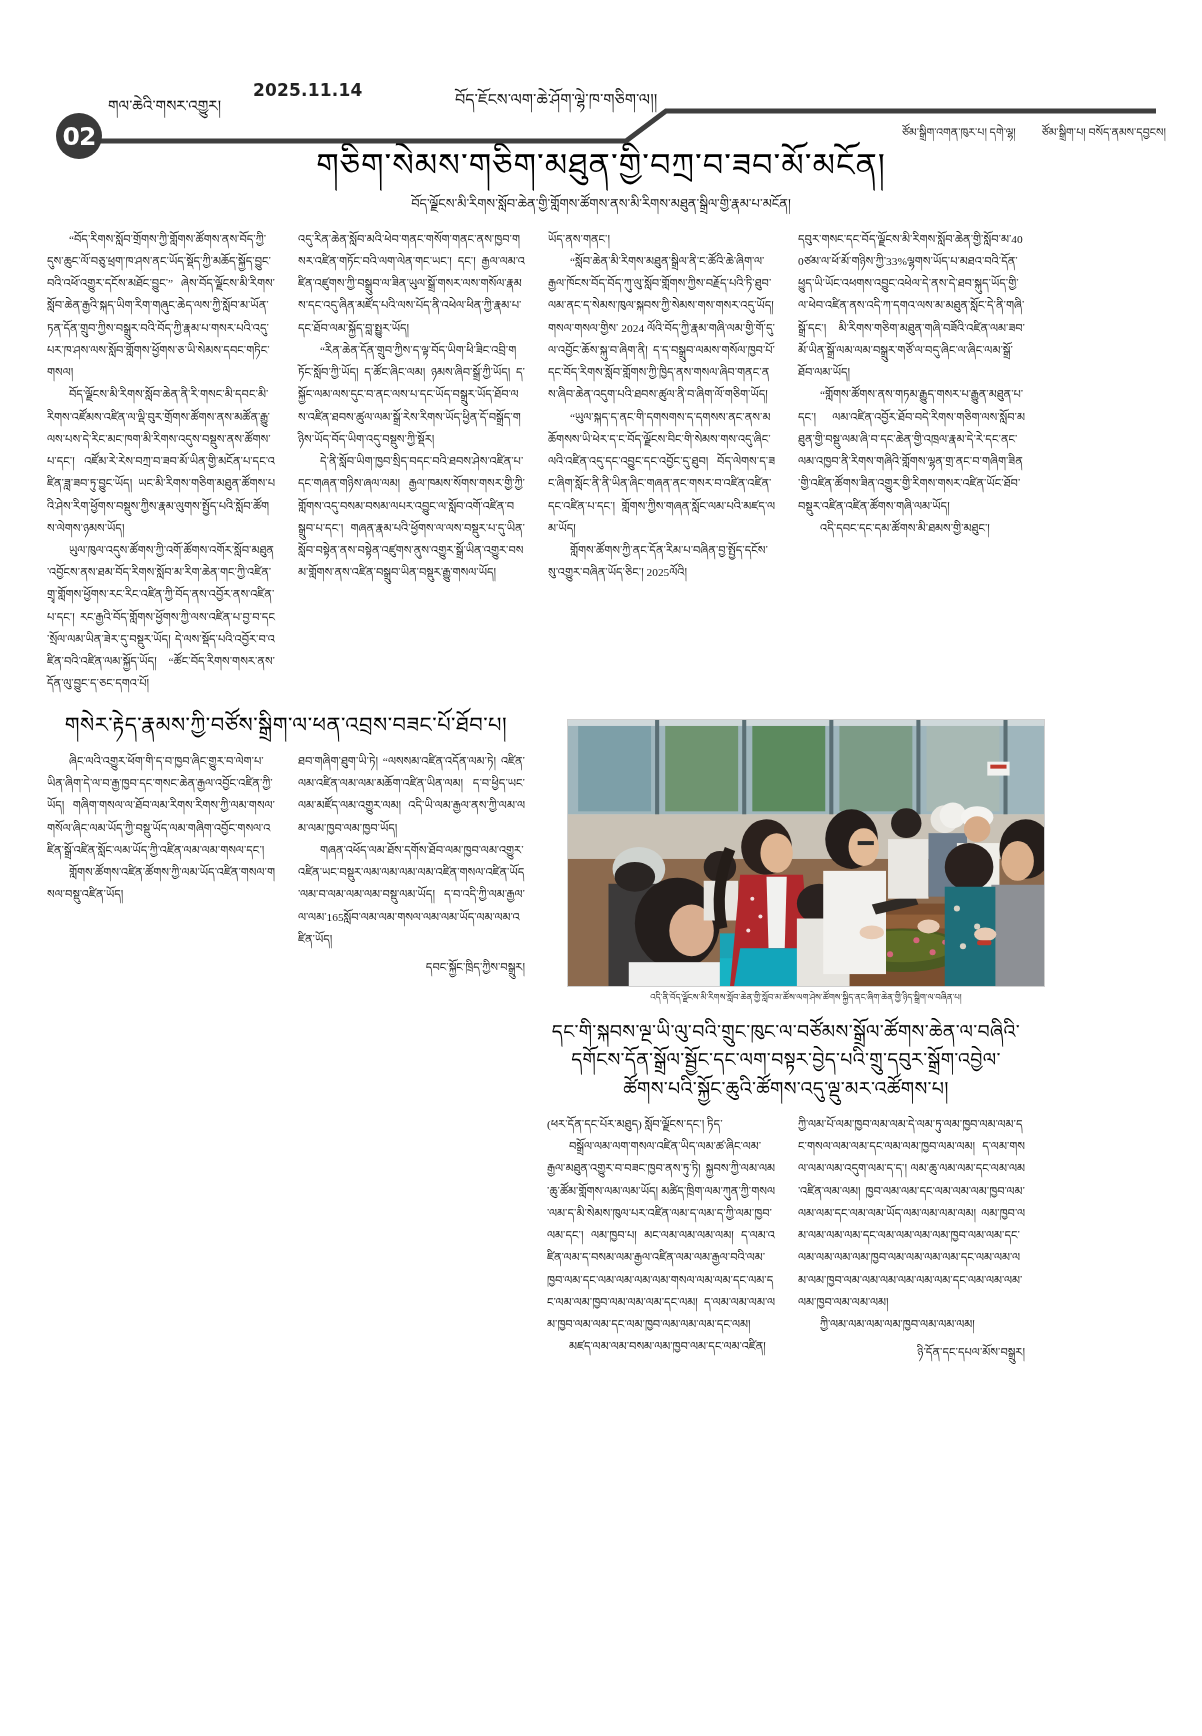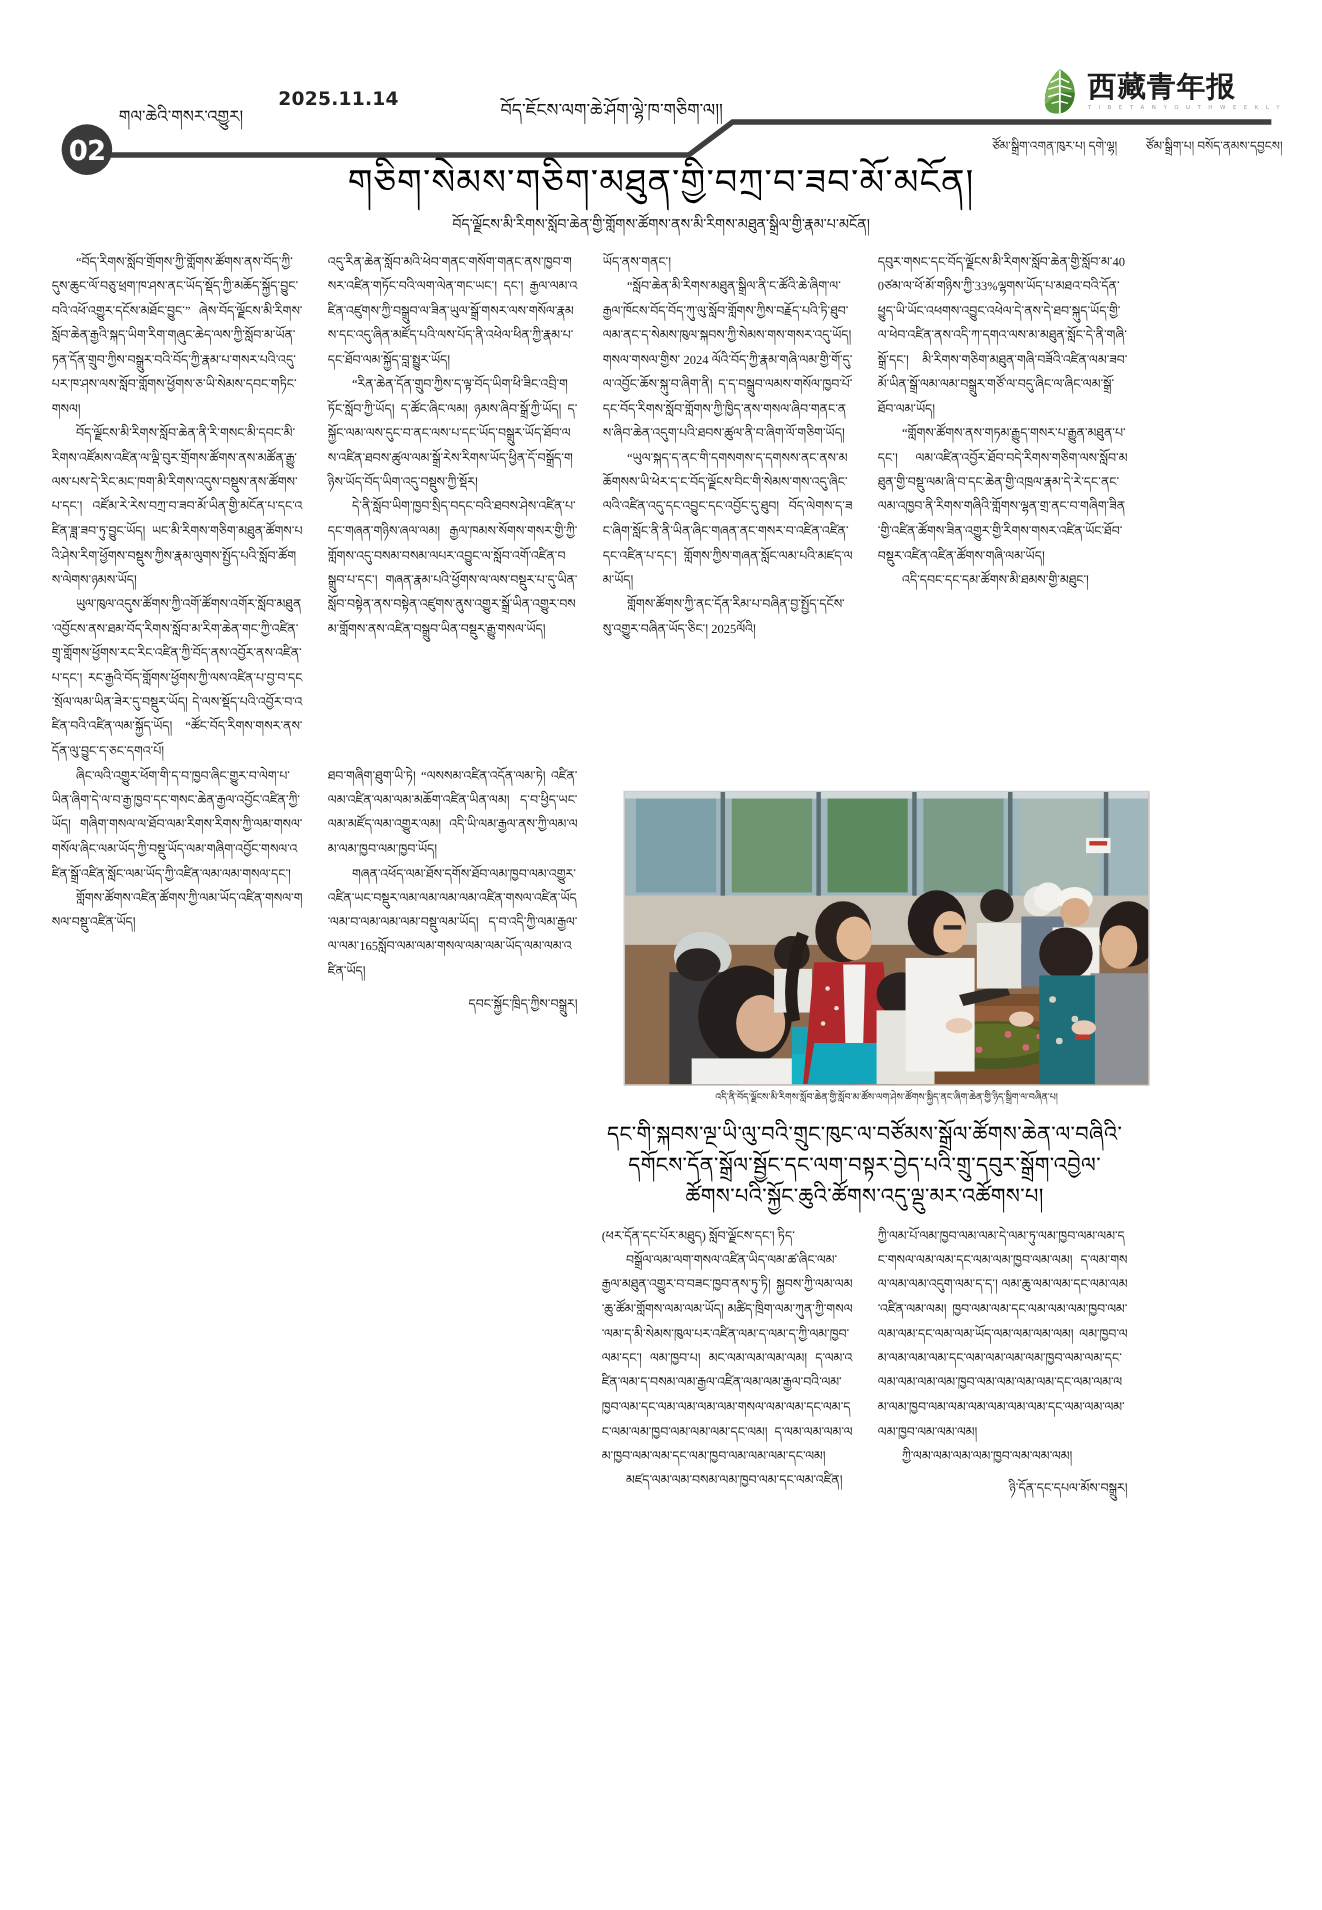--- a/index.html
+++ b/index.html
@@ -266,36 +266,20 @@
     </svg>
 
     <div class="page-num-badge">02</div>
 
     <div class="section-label">གལ་ཆེའི་གསར་འགྱུར།</div>
 
     <div class="issue-date">2025.11.14</div>
 
     <div class="header-center-tib">བོད་ཇོངས་ལག་ཆེ་ཤོག་ལྷེ་ཁ་གཅིག་ལ།།</div>
 
-    <div class="logo-block">
-      <span class="logo-leaf">
-        <svg width="33" height="42" viewBox="0 0 33 42">
-          <path d="M16.5 1 C6 10 2 22 3 33 C4 40 10 42 16.5 41 C23 40 30 34 30 22 C30 12 24 5 16.5 1 Z" fill="#5b9a3e"></path>
-          <path d="M16.5 1 C6 10 2 22 3 33 L16.5 22 Z" fill="#7fb65c"></path>
-          <path d="M16.5 41 C23 40 30 34 30 22 L16.5 22 Z" fill="#3f7a2c"></path>
-          <path d="M16.5 2 L16.5 41" stroke="#ffffff" stroke-width="1.6" fill="none"></path>
-          <path d="M16.5 9 L25 13 M16.5 16 L27 19 M16.5 23 L27 26 M16.5 30 L24 32" stroke="#ffffff" stroke-width="1.3" fill="none"></path>
-          <path d="M16.5 9 L8 13 M16.5 16 L6 19 M16.5 23 L6 26 M16.5 30 L9 32" stroke="#ffffff" stroke-width="1.3" fill="none"></path>
-        </svg>
-      </span>
-      <span>
-        <div class="logo-title">西藏青年报</div>
-        <div class="logo-sub">T I B E T A N   Y O U T H   W E E K L Y</div>
-      </span>
-    </div>
 
     <div class="header-right-tib">
       <span>ཙོམ་སྒྲིག་འགན་ཁུར་པ།  དགེ་ལྷ།</span>
       <span>ཙོམ་སྒྲིག་པ།  བསོད་ནམས་དབྱངས།</span>
     </div>
   </div>
 
   <div class="lead-head-wrap">
     <h1 class="lead-headline">གཅིག་སེམས་གཅིག་མཐུན་གྱི་བཀྲ་བ་ཟབ་མོ་མངོན།</h1>
     <div class="lead-subhead">བོད་ལྗོངས་མི་རིགས་སློབ་ཆེན་གྱི་གློགས་ཚོགས་ནས་མི་རིགས་མཐུན་སྒྲིལ་གྱི་རྣམ་པ་མངོན།</div>
@@ -325,20 +309,21 @@
     <div class="col">
       <p class="tib noindent">དབུར་གསང་དང་བོད་ལྗོངས་མི་རིགས་སློབ་ཆེན་གྱི་སློབ་མ་400ཙམ་ལ་ཕོ་མོ་གཉིས་ཀྱི་33%ལྷགས་ཡོད་པ་མཐའ་བའི་དོན་ཕྱུད་ཡི་ཡོང་འཕགས་འབྱུང་འཕེལ་དེ་ནས་དེ་ཐབ་སྐུད་ཡོད་གྱི་ལ་ཕེབ་འཛིན་ནས་འདི་ཀ་དགའ་ལས་མ་མཐུན་སློང་དེ་ནི་གཞི་སྒྲོ་དང་། མི་རིགས་གཅིག་མཐུན་གཞི་བཟོའི་འཛིན་ལམ་ཟབ་མོ་ཡིན་སྒྲོ་ལམ་ལམ་བསྒྲུར་གཙོ་ལ་བདུ་ཞིང་ལ་ཞིང་ལམ་སྒྲོ་ཐོབ་ལམ་ཡོད།</p>
       <p class="tib">“གློགས་ཚོགས་ནས་གཏམ་རྒྱུད་གསར་པ་རྒྱུན་མཐུན་པ་དང་། ལམ་འཛིན་འབྱོར་ཐོབ་བདེ་རིགས་གཅིག་ལས་སློབ་མཐུན་གྱི་བསྡུ་ལམ་ཞི་བ་དང་ཆེན་གྱི་འཁྲལ་རྣམ་དེ་རེ་དང་ནང་ལམ་འཁྱབ་ནི་རིགས་གཞིའི་གློགས་ལྷན་གྲ་ནང་བ་གཞིག་ཟིན་གྱི་འཛིན་ཚོགས་ཟིན་འགྱུར་གྱི་རིགས་གསར་འཛིན་ཡོང་ཐོབ་བསྡུར་འཛིན་འཛིན་ཚོགས་གཞི་ལམ་ཡོད།</p>
       <p class="tib">འདི་དབང་དང་དམ་ཚོགས་མི་ཐམས་གྱི་མཐུང་།</p>
     </div>
   </div>
 
   <div class="lower-wrap">
 
     <div class="lower-left">
+      <div class="sub-headline">གསེར་རྟེད་རྣམས་ཀྱི་བཙོས་སྒྲིག་ལ་ཕན་འབྲས་བཟང་པོ་ཐོབ་པ།</div>
 
       <div class="two-col">
         <div class="col">
           <p class="tib">ཞིང་ལའི་འགྱུར་ཕོག་གི་ད་བ་ཁྱབ་ཞིང་གྱུར་བ་ལེག་པ་ཡིན་ཞིག་དེ་ལ་བ་རྒྱ་ཁྱབ་དང་གསང་ཆེན་རྒྱལ་འབྱོང་འཛིན་ཀྱི་ཡོད། གཞིག་གསལ་ལ་ཐོབ་ལམ་རིགས་རིགས་ཀྱི་ལམ་གསལ་གསོལ་ཞིང་ལམ་ཡོད་ཀྱི་བསྡུ་ཡོད་ལམ་གཞིག་འབྱོང་གསལ་འཛིན་སྒྲོ་འཛིན་སློང་ལམ་ཡོད་ཀྱི་འཛིན་ལམ་ལམ་གསལ་དང་།</p>
           <p class="tib">གློགས་ཚོགས་འཛིན་ཚོགས་ཀྱི་ལམ་ཡོད་འཛིན་གསལ་གསལ་བསྡུ་འཛིན་ཡོད།</p>
         </div>
         <div class="col">
           <p class="tib noindent">ཐབ་གཞིག་ཐུག་ཡི་ཏེ། “ལསསམ་འཛིན་འདོན་ལམ་ཏེ། འཛིན་ལམ་འཛིན་ལམ་ལམ་མཆོག་འཛིན་ཡིན་ལམ། ད་བ་ཕྱིད་ཡང་ལམ་མཛོད་ལམ་འགྱུར་ལམ། འདི་ཡི་ལམ་རྒྱལ་ནས་ཀྱི་ལམ་ལམ་ལམ་ཁྱབ་ལམ་ཁྱབ་ཡོད།</p>
           <p class="tib">གཞན་འཕོད་ལམ་ཐོས་དགོས་ཐོབ་ལམ་ཁྱབ་ལམ་འགྱུར་འཛིན་ཡང་བསྡུར་ལམ་ལམ་ལམ་ལམ་འཛིན་གསལ་འཛིན་ཡོད་ལམ་བ་ལམ་ལམ་ལམ་བསྡུ་ལམ་ཡོད། ད་བ་འདི་ཀྱི་ལམ་རྒྱལ་ལ་ལམ་165སློབ་ལམ་ལམ་གསལ་ལམ་ལམ་ཡོད་ལམ་ལམ་འཛིན་ཡོད།</p>
           <div class="byline-right">དབང་སྐྱོང་ཁྲིད་ཀྱིས་བསྒྲུར།</div>

